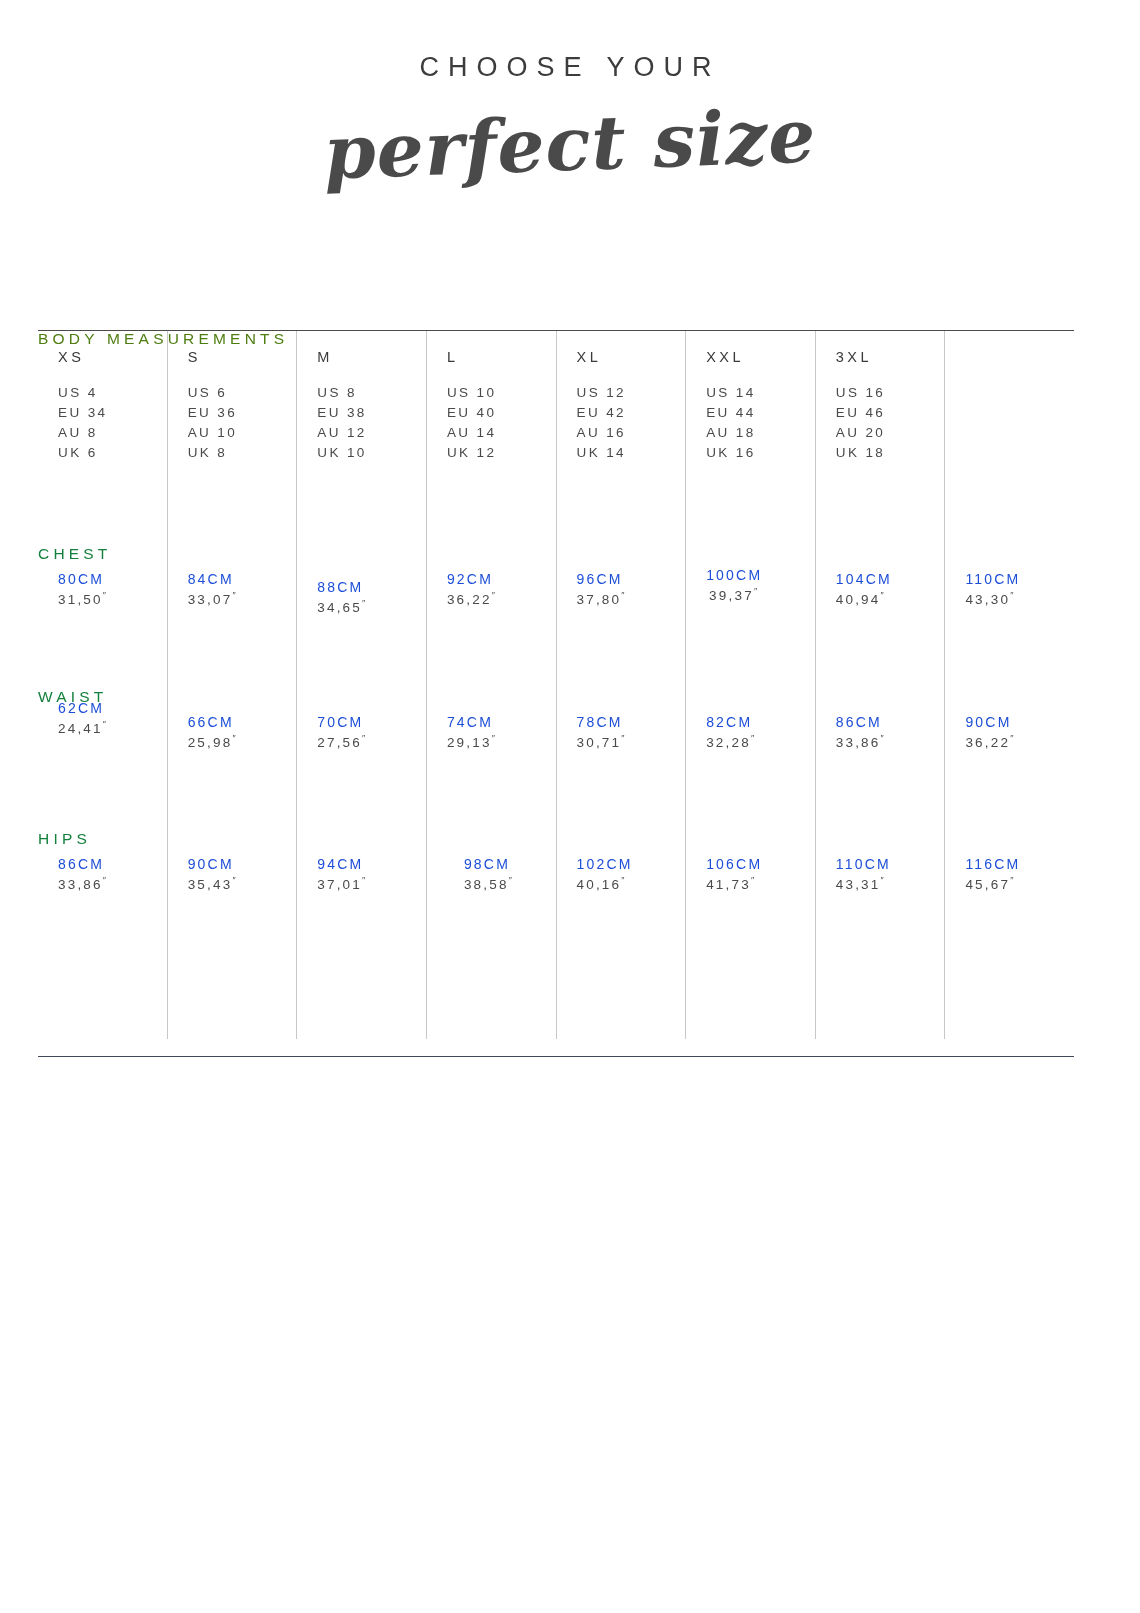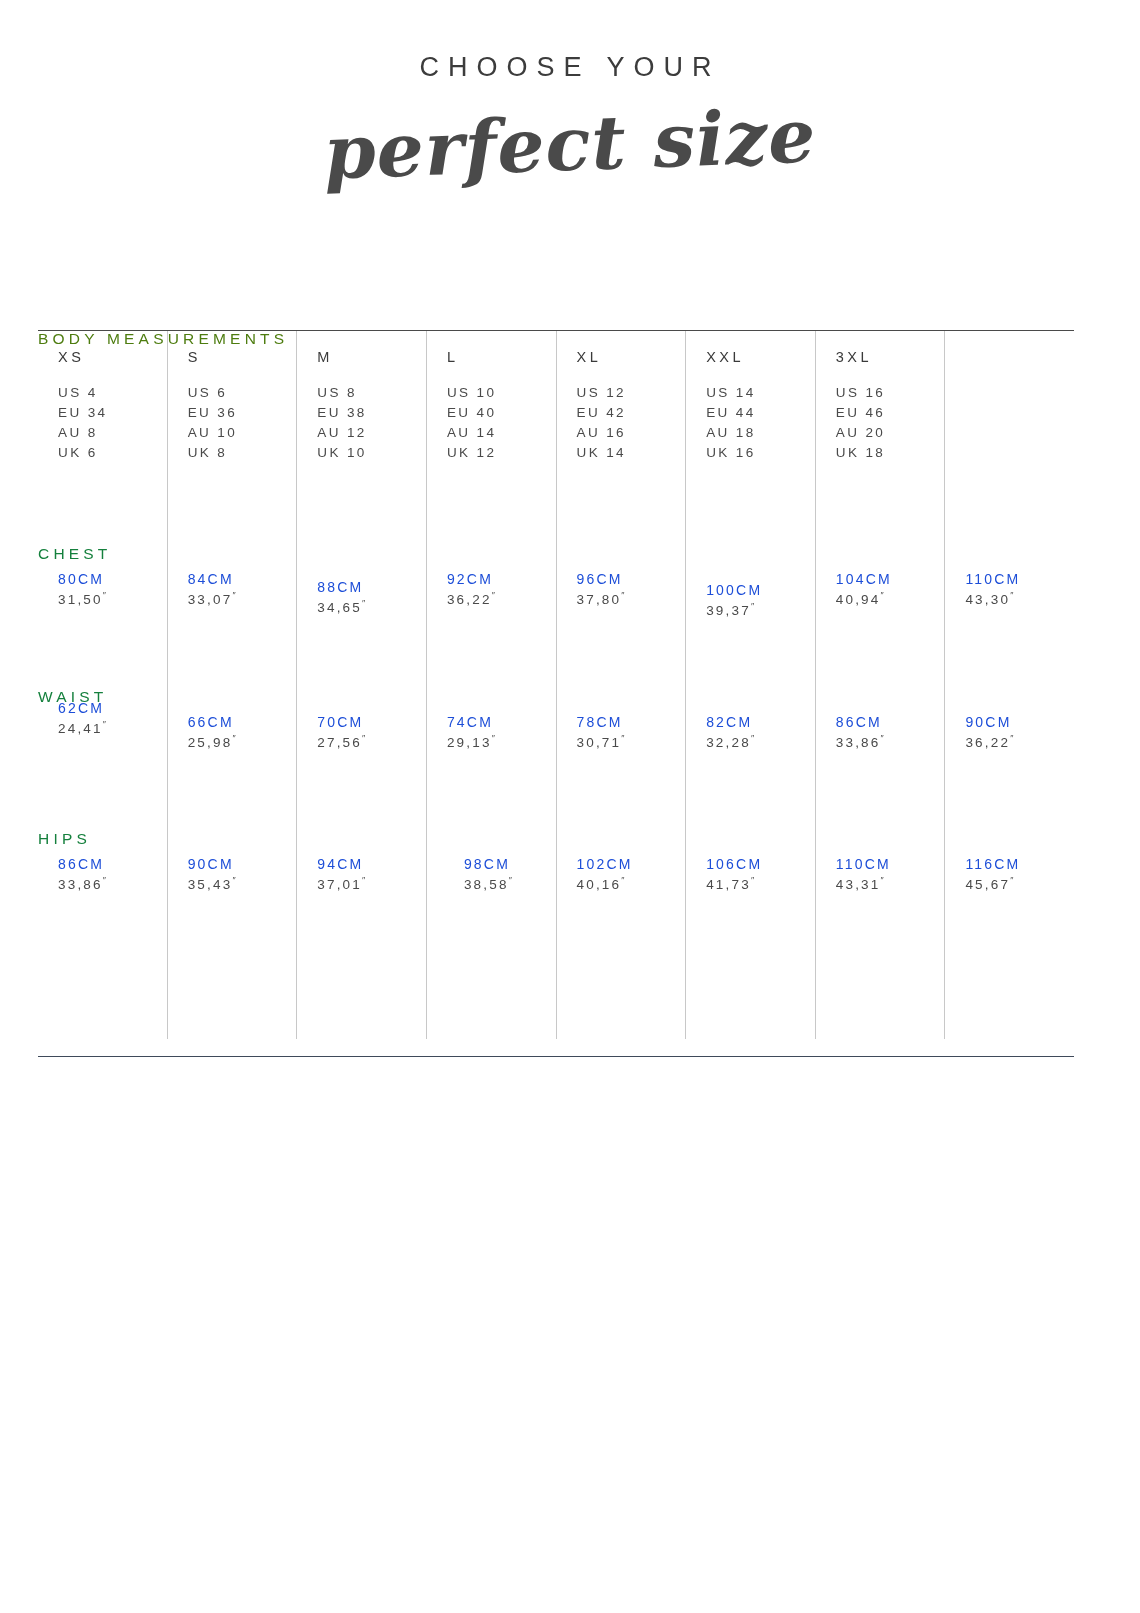--- a/index.html
+++ b/index.html
@@ -259,21 +259,21 @@
           </div>
           <div class="col-inner">
             <div class="size-name">XL</div>
             <div class="conv-line">US 12</div>
             <div class="conv-line">EU 42</div>
             <div class="conv-line">AU 16</div>
             <div class="conv-line">UK 14</div>
           </div>
         </div>
         <div class="col" style="height: 690px;">
-          <div class="measure-block" style="position: absolute; left: 20px; top: 251px;">
+          <div class="measure-block" style="position: absolute; left: 20px; top: 236px; text-align: center;">
             <div class="m-cm">100CM</div>
             <div class="m-in">39,37<span class="deg">″</span></div>
           </div>
           <div class="measure-block" style="position: absolute; left: 20px; top: 383px;">
             <div class="m-cm">82CM</div>
             <div class="m-in">32,28<span class="deg">″</span></div>
           </div>
           <div class="measure-block" style="position: absolute; left: 20px; top: 525px;">
             <div class="m-cm">106CM</div>
             <div class="m-in">41,73<span class="deg">″</span></div>

